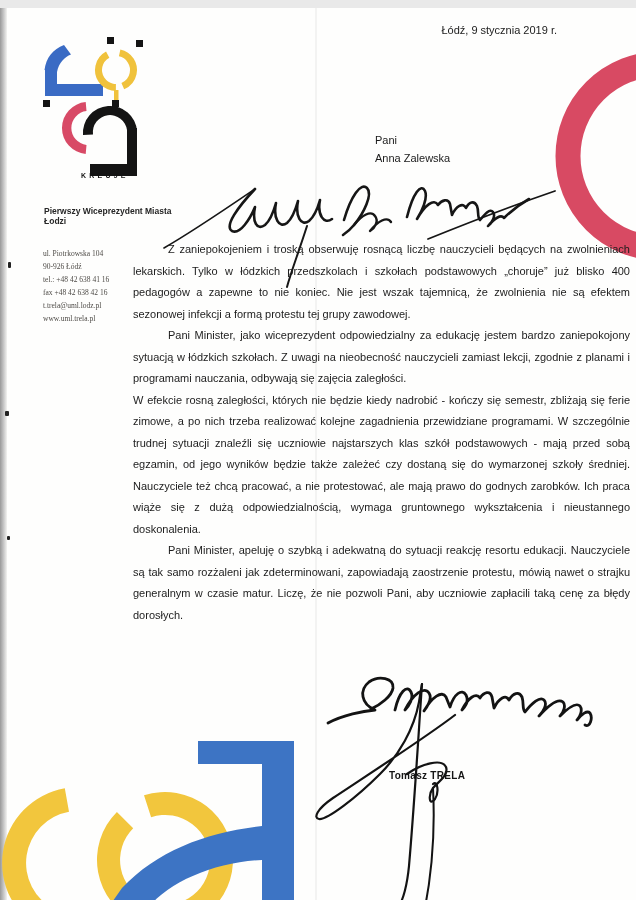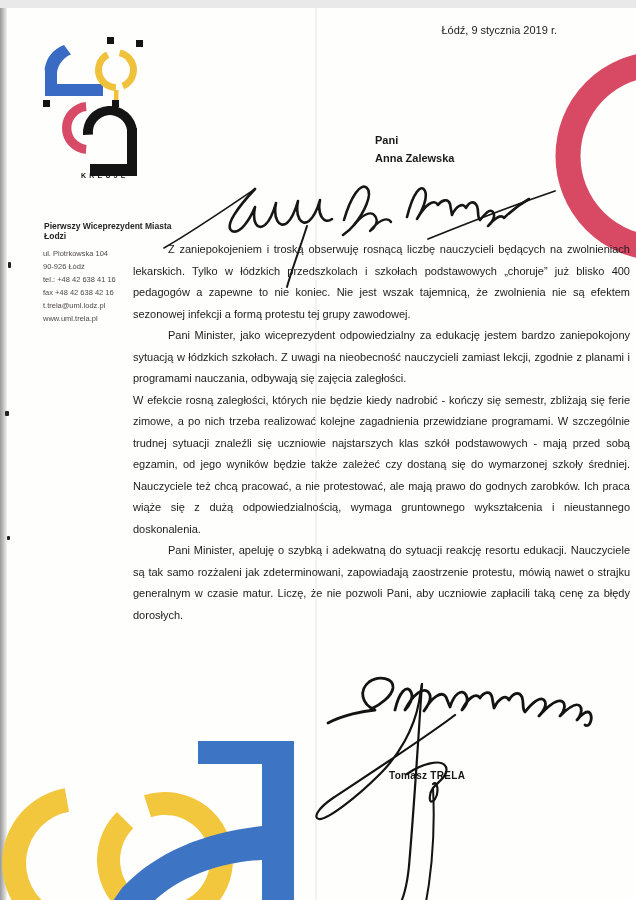--- a/index.html
+++ b/index.html
@@ -12,26 +12,26 @@
   .scan-edge{position:absolute;left:0;top:0;width:7px;height:100%;
     background:linear-gradient(to right,#999 0%,#c9c9c9 55%,#f3f3f1 100%);}
   .fold-line{position:absolute;left:315px;top:0;width:2px;height:100%;
     background:rgba(110,110,110,0.08);}
   .speck{position:absolute;background:#222;border-radius:1px;}
 
   
   .logo-svg{position:absolute;left:36px;top:28px;}
   .kreuje{position:absolute;left:81px;top:164px;font-size:7px;font-weight:bold;
     letter-spacing:3.2px;color:#141414;}
-  .sender-title{position:absolute;left:44px;top:213px;width:150px;
+  .sender-title{position:absolute;left:44px;top:198px;width:150px;
     font-size:8.5px;font-weight:bold;color:#262626;}
   .address{position:absolute;left:43px;top:239px;font-size:7.5px;line-height:13px;
-    color:#4d4a46;}
+    color:#4d4a46;font-family:Liberation Serif, serif;}
   .date-line{position:absolute;top:16px;right:79px;font-size:11px;color:#212121;}
-  .recipient{position:absolute;left:375px;top:124px;font-size:11px;font-weight:bold;
+  .recipient{position:absolute;left:375px;top:124px;font-size:11px;font-weight:normal;
     line-height:17.5px;color:#1b1b1b;}
 
   
   .ring-red-svg{position:absolute;left:552px;top:30px;}
   .bottom-deco-svg{position:absolute;left:0px;top:725px;}
   .salutation-svg{position:absolute;left:158px;top:166px;}
   .signature-svg{position:absolute;left:295px;top:658px;}
 
   
   .letter-body{position:absolute;left:133px;top:231px;width:497px;

